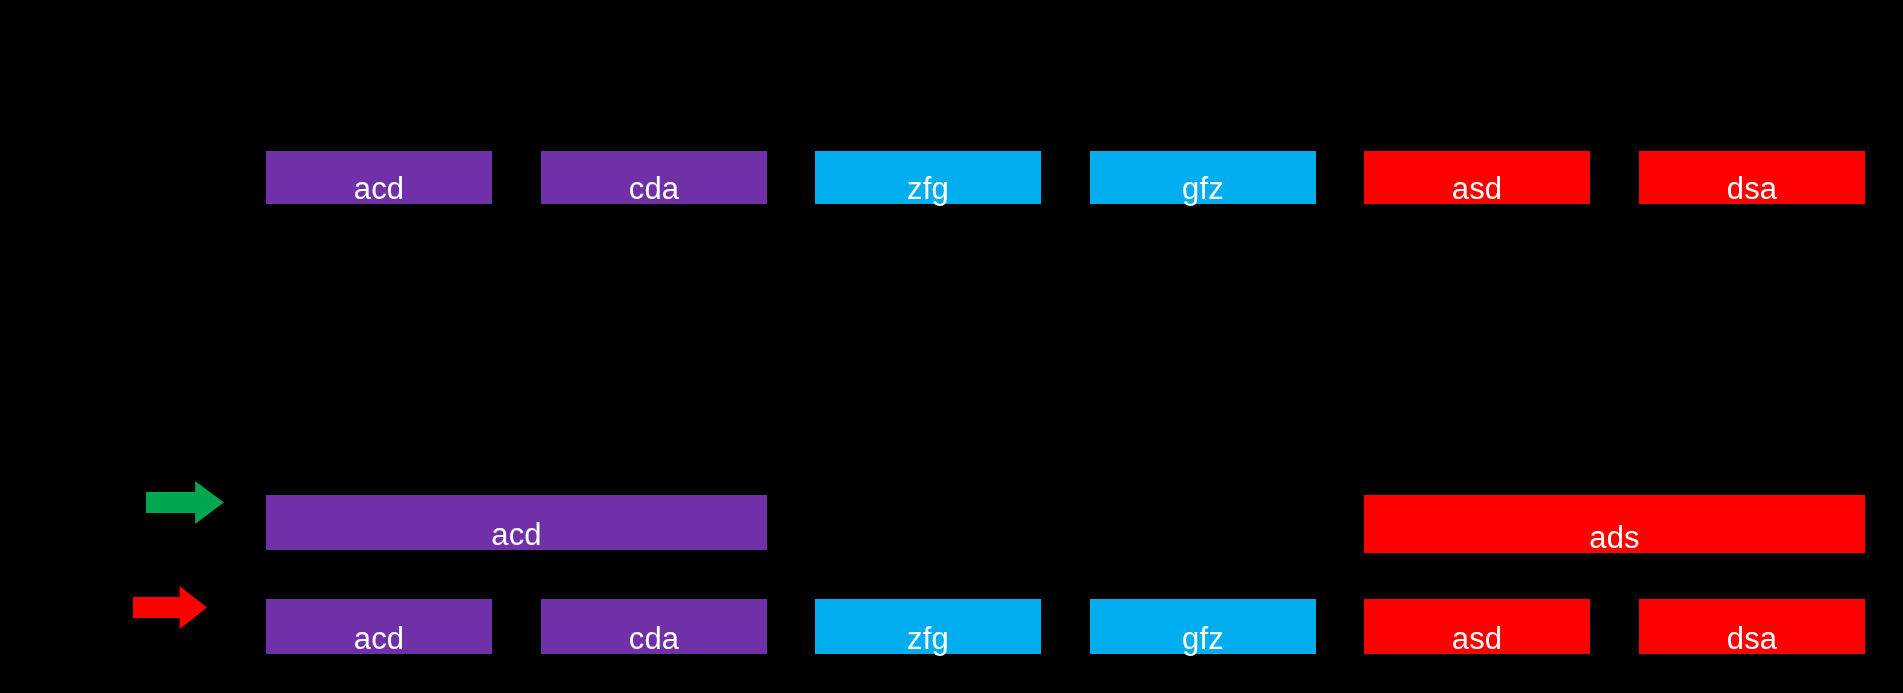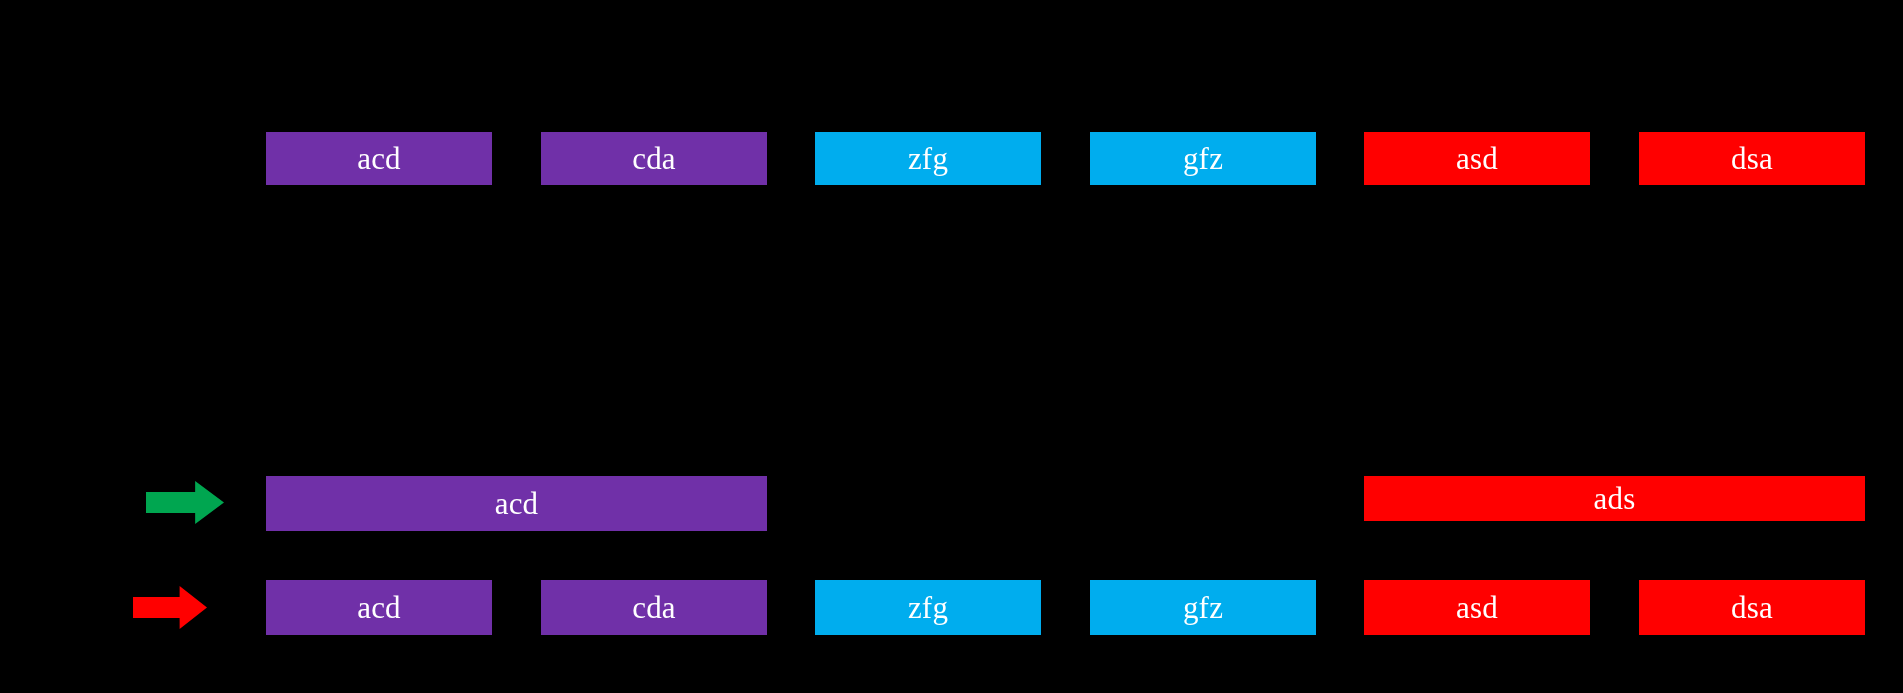--- a/index.html
+++ b/index.html
@@ -16,29 +16,30 @@
   }
   #canvas {
     position: relative;
     width: 1903px;
     height: 693px;
     background: #000000;
   }
   .token-box {
     position: absolute;
     display: flex;
-    align-items: center;
+    align-items: flex-end;
     justify-content: center;
     color: #ffffff;
     font-size: 31px;
     line-height: 1;
     letter-spacing: 0.2px;
-    font-family: Liberation Serif, serif;
+    font-family: Liberation Sans, sans-serif;
     box-sizing: border-box;
     user-select: none;
+    margin-top: 19px;
   }
   .row-band {
     position: absolute;
     left: 0;
     width: 1903px;
   }
   .arrow {
     position: absolute;
     display: block;
   }
@@ -73,21 +74,21 @@
     </div>
     <div class="row-band" style="top: 476px; height: 55px;">
       <span class="arrow" style="left: 146px; top: 5px; width: 78px; height: 43px;">
         <svg width="78" height="43" viewBox="0 0 78 43">
           <polygon points="0,10.965 49.14,10.965 49.14,0 78,21.5 49.14,43 49.14,32.035 0,32.035" fill="#00A650"></polygon>
         </svg>
       </span>
       <div class="token-box" style="left: 266px; top: 0px; width: 501px; height: 55px; background: rgb(112, 48, 168);">
         <span>acd</span>
       </div>
-      <div class="token-box" style="left: 1364px; top: 0px; width: 501px; height: 45px; background: rgb(255, 0, 0);">
+      <div class="token-box" style="left: 1364px; top: 0px; width: 501px; height: 58px; background: rgb(255, 0, 0);">
         <span>ads</span>
       </div>
     </div>
     <div class="row-band" style="top: 580px; height: 55px;">
       <span class="arrow" style="left: 133px; top: 6px; width: 74px; height: 43px;">
         <svg width="74" height="43" viewBox="0 0 74 43">
           <polygon points="0,10.965 46.62,10.965 46.62,0 74,21.5 46.62,43 46.62,32.035 0,32.035" fill="#FF0000"></polygon>
         </svg>
       </span>
       <div class="token-box" style="left: 266px; top: 0px; width: 226px; height: 55px; background: rgb(112, 48, 168);">

